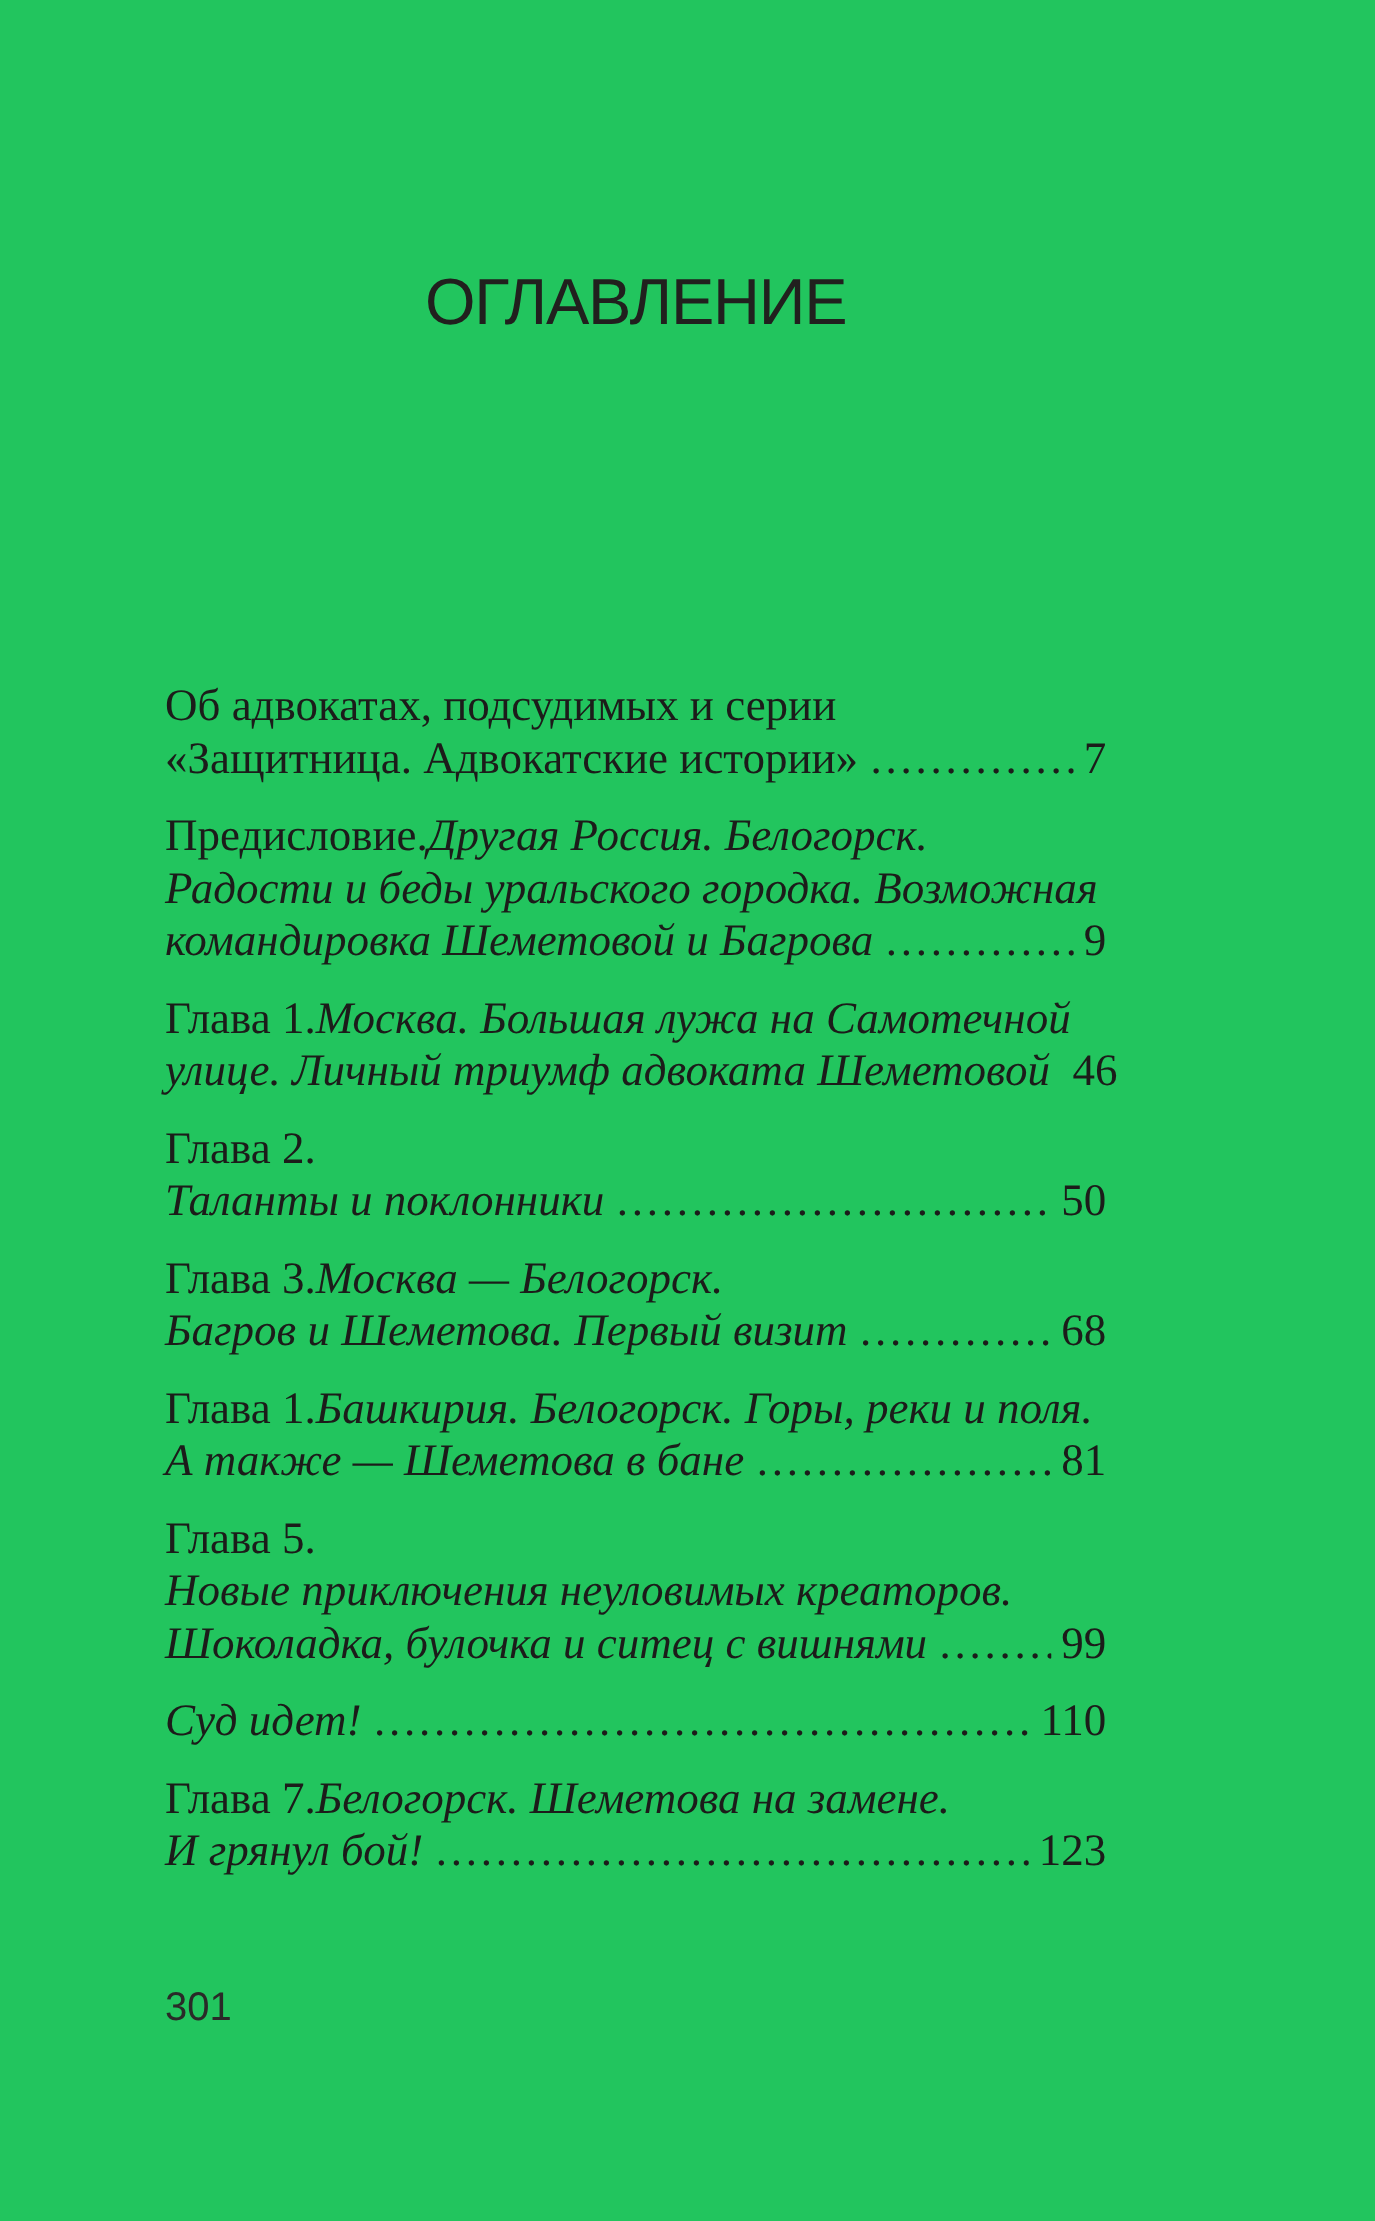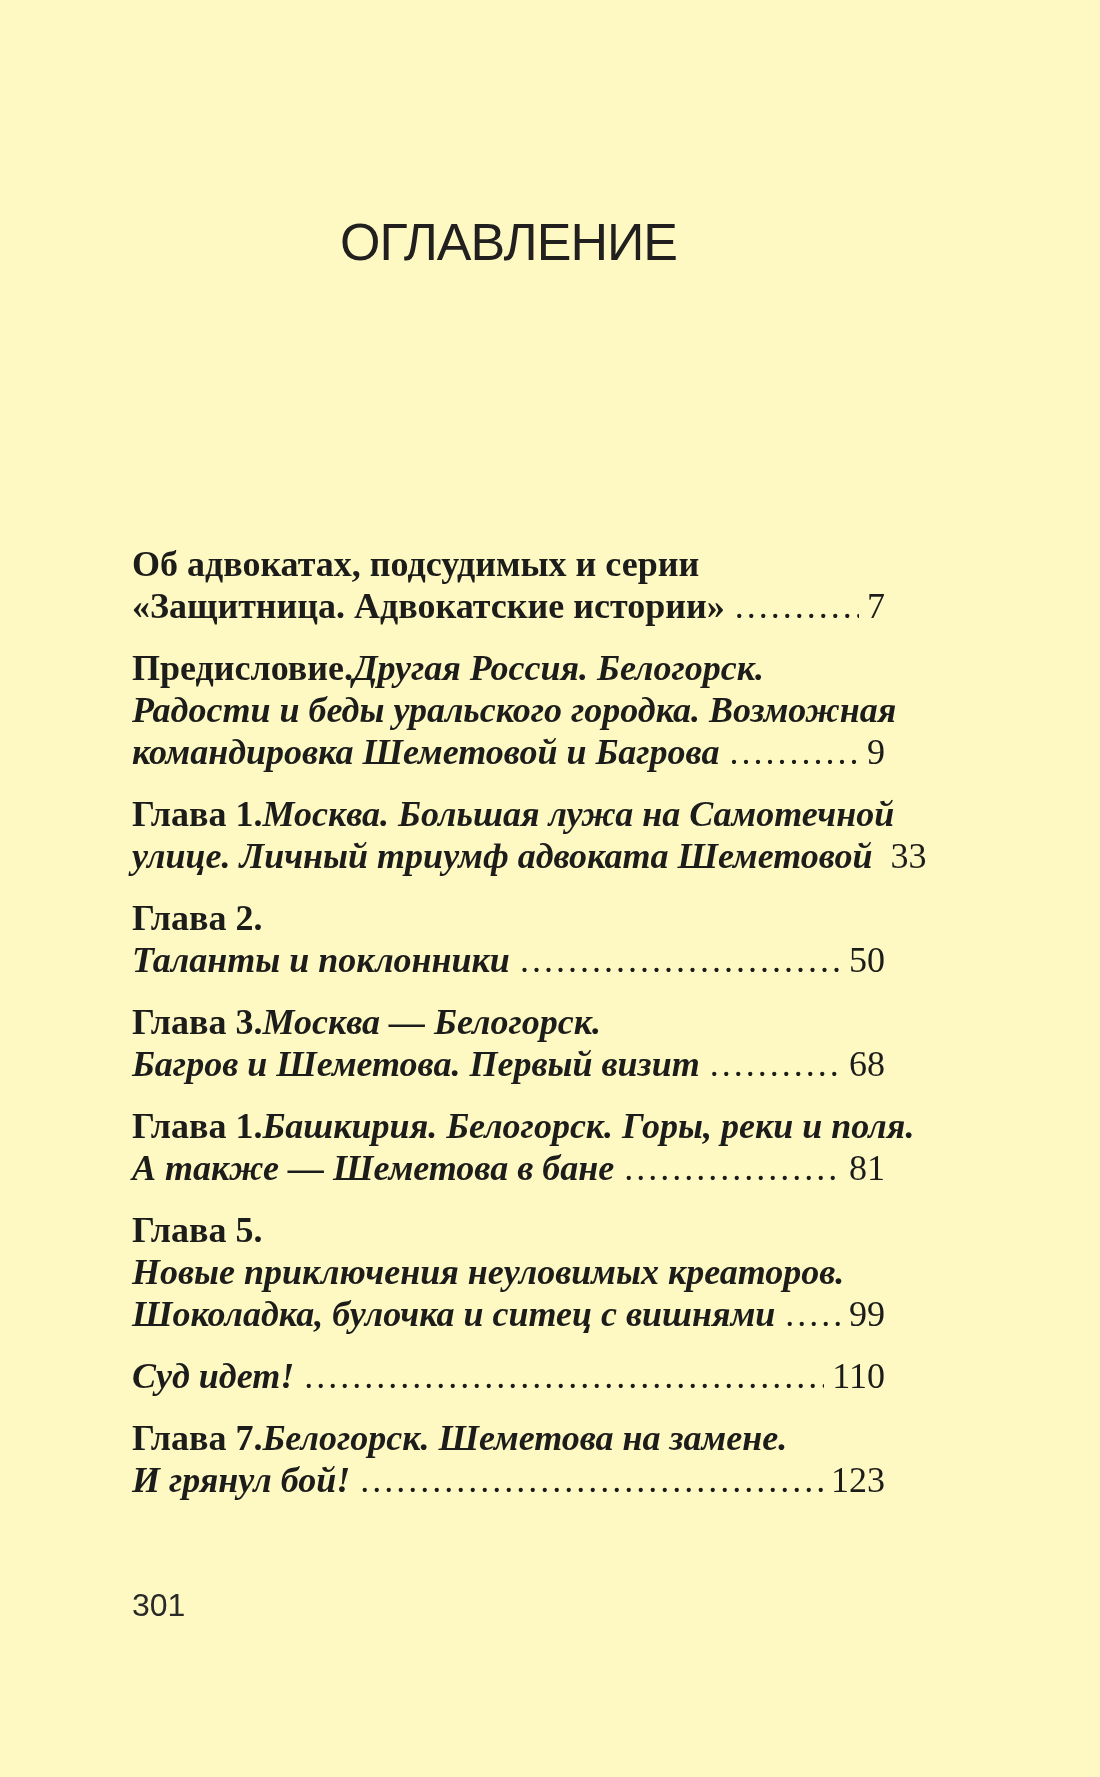--- a/index.html
+++ b/index.html
@@ -4,21 +4,21 @@
 <style>
   html, body {
     margin: 0;
     padding: 0;
     background: #ffffff;
   }
   .page {
     position: relative;
     width: 1100px;
     height: 1777px;
-    background: #fef9c3;
+    background: #22c55e;
     overflow: hidden;
     font-family: "Liberation Serif", serif;
     color: #1c1c1a;
   }
   .page-title {
     position: absolute;
     top: 212px;
     left: 132px;
     width: 753px;
     text-align: center;
@@ -40,21 +40,20 @@
   .toc-entry {
     margin: 0 0 20px 0;
   }
   .toc-line {
     display: flex;
     align-items: baseline;
     white-space: nowrap;
   }
   .seg {
     font-style: normal;
-    font-weight: bold;
   }
   .seg.italic {
     font-style: italic;
   }
   .dots {
     flex: 1 1 auto;
     overflow: hidden;
     margin-left: 10px;
     letter-spacing: 3px;
     font-style: normal;
@@ -109,21 +108,21 @@
         </div>
       </div>
       <div class="toc-entry">
         <div class="toc-line">
           <span class="seg">Глава 1.</span>
           <span class="seg italic"> Москва. Большая лужа на Самотечной</span>
         </div>
         <div class="toc-line">
           <span class="seg italic">улице. Личный триумф адвоката Шеметовой</span>
           <span class="dots">................................................................................................................................................................</span>
-          <span class="pagenum">33</span>
+          <span class="pagenum">46</span>
         </div>
       </div>
       <div class="toc-entry">
         <div class="toc-line">
           <span class="seg">Глава 2.</span>
         </div>
         <div class="toc-line">
           <span class="seg italic">Таланты и поклонники</span>
           <span class="dots">................................................................................................................................................................</span>
           <span class="pagenum">50</span>

